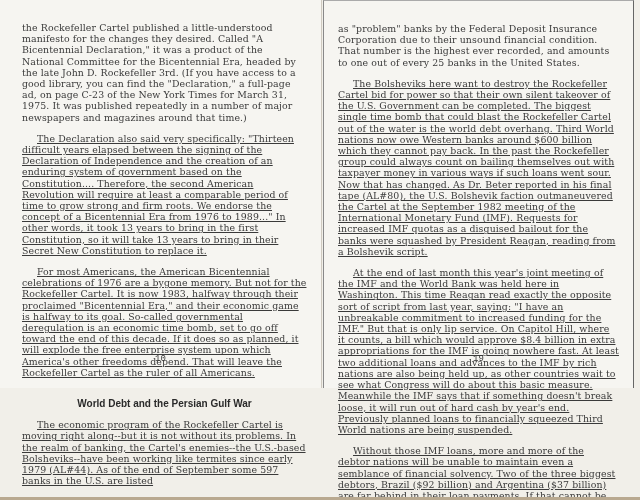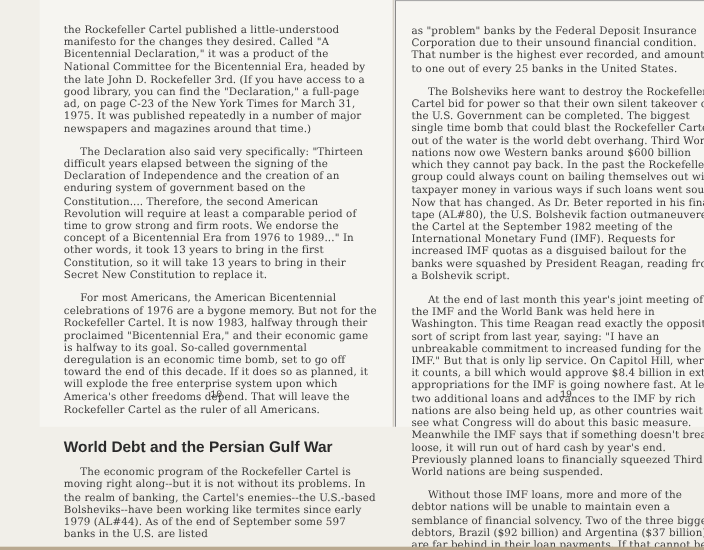--- a/index.html
+++ b/index.html
@@ -6,41 +6,40 @@
   body {
     width: 640px; height: 500px; overflow: hidden;
     background: #e8e4dc;
     font-family: "DejaVu Serif", serif;
     color: #3a3a3a;
   }
   .spread { position: relative; width: 640px; height: 500px; background: #f1efe9; }
   .page {
     position: absolute; top: 0; height: 388px; box-sizing: border-box;
     background: #f6f5f1;
-    margin-left: 36px;
   }
   .page.left { left: 0; width: 322px; padding: 22px 14px 0 22px; }
   .page.right {
     left: 323px; width: 311px; padding: 22px 14px 0 14px;
     border-left: 1px solid #888; border-right: 1px solid #666;
     border-top: 1px solid #aaa;
   }
   .page.left { border-right: 1px solid #cfcac0; }
   .bottom-edge { position: absolute; left: 0; right: 0; bottom: 0; height: 3px; background: #b9a990; }
   p {
     margin: 0 0 10px 0;
     font-size: 9.4px; line-height: 11.2px;
     text-align: left;
     letter-spacing: 0.1px;
   }
-  p.indent { text-indent: 15px; }
+  p.indent { text-indent: 15px; text-decoration: underline; }
   h3 {
     font-family: "Liberation Sans", sans-serif;
-    font-size: 14px; font-weight: bold; color: #2a2a2a;
-    margin: 20px 0 10px 0;
+    font-size: 10px; font-weight: bold; color: #2a2a2a;
+    text-align: center; margin: 20px 0 10px 0;
   }
   .pagenum {
     position: absolute; bottom: 24px; left: 0; right: 0;
     text-align: center; font-size: 9px; font-family: Liberation Mono, monospace;
   }
 </style>
 </head>
 <body>
 
 <div class="spread">

